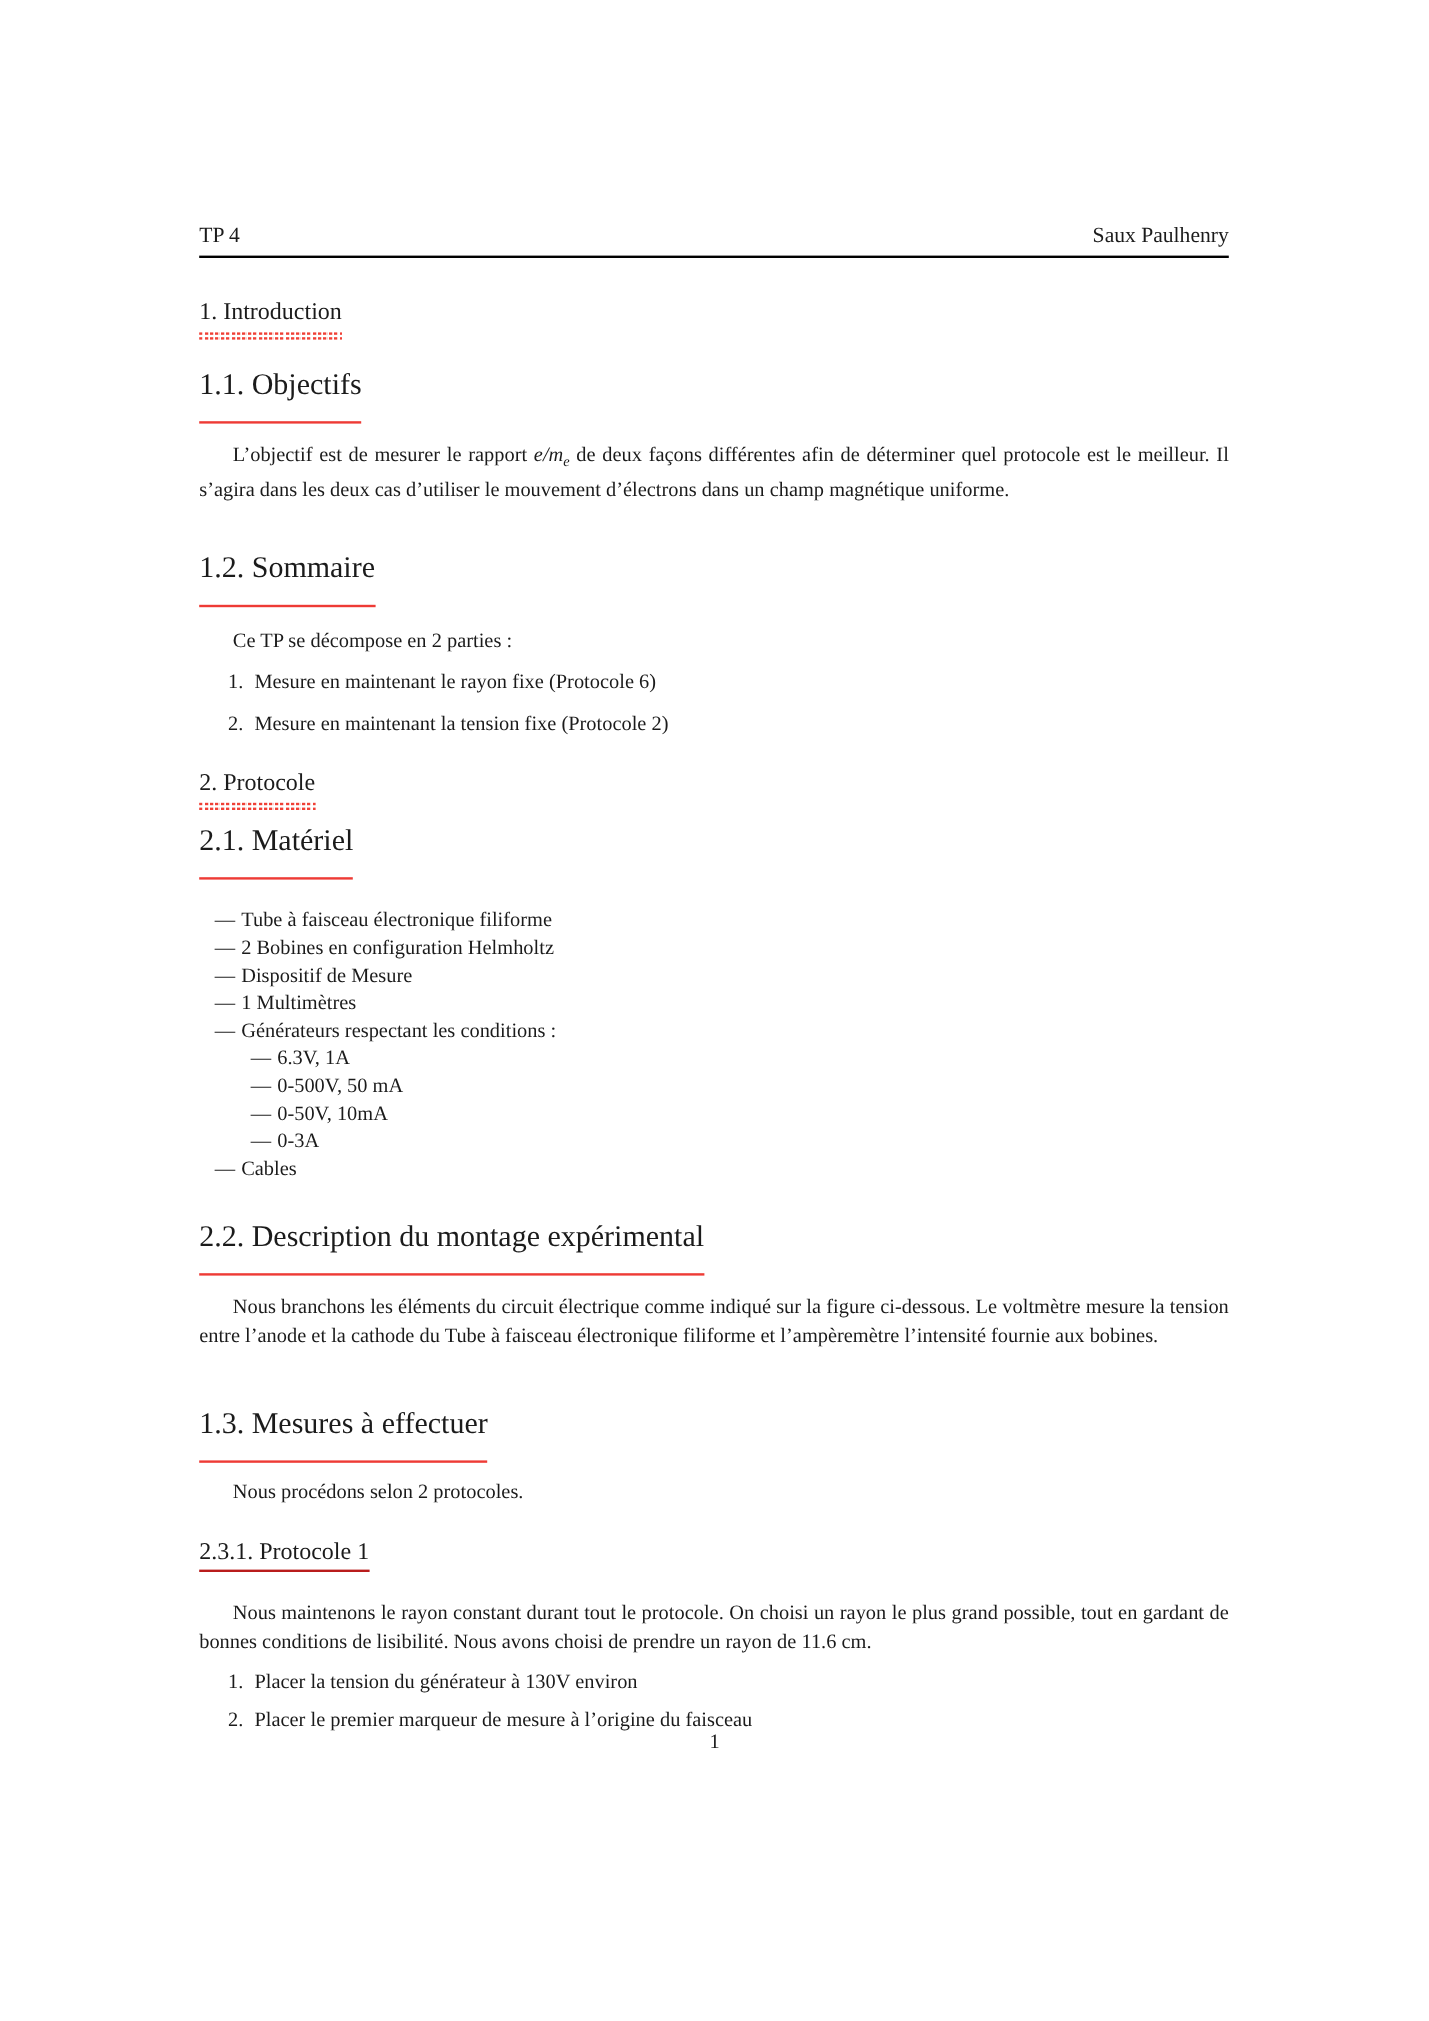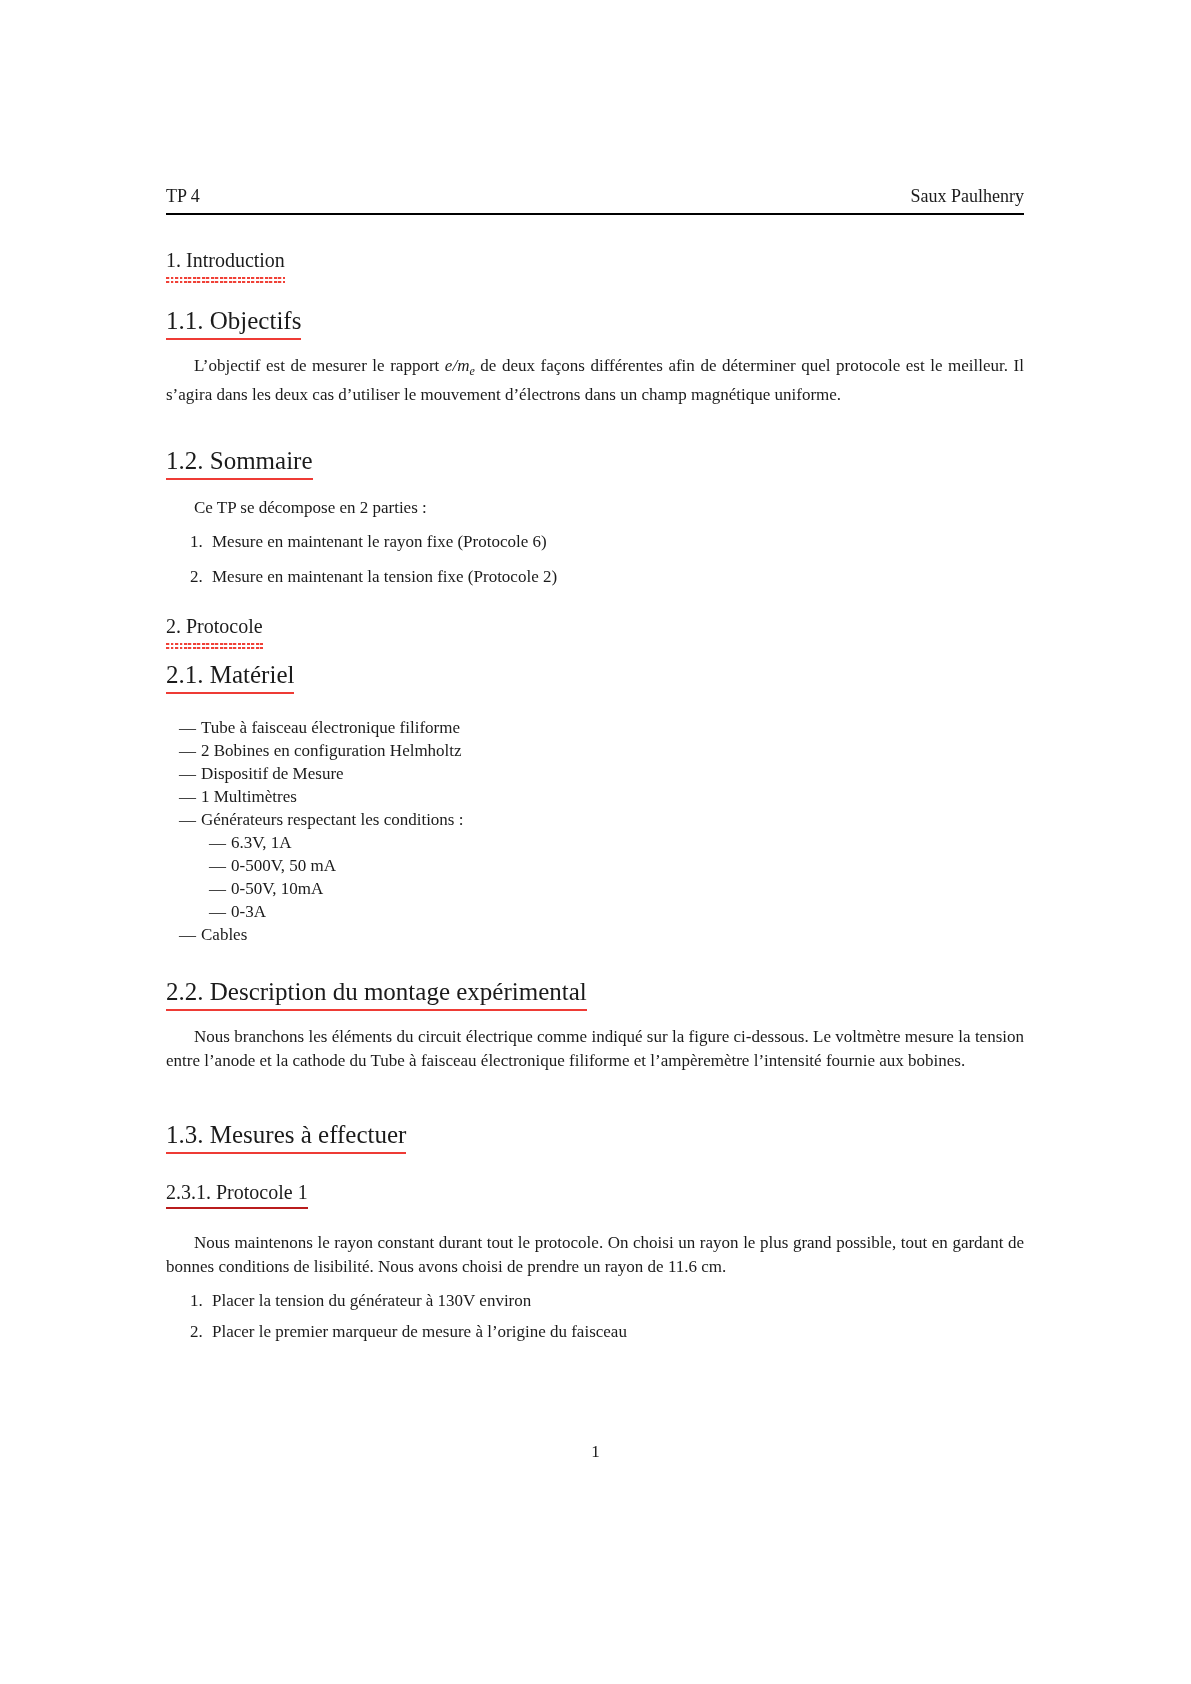--- a/index.html
+++ b/index.html
@@ -31,21 +31,21 @@
   }
   .runhead-rule {
     margin-top: 6px;
     height: 0;
     border-bottom: 2.5px solid #000000;
   }
 
   
   .h-sec, .h-sub, .h-subsub { font-weight: normal; margin: 0; width: fit-content; }
   .h-sec   { font-size: 20px; line-height: 30px; }
-  .h-sub   { font-size: 25px; line-height: 28px; border-bottom: 2px solid #ee3b35; padding-bottom: 3px; }
+  .h-sub   { font-size: 25px; line-height: 28px; border-bottom: 2px solid #ee3b35; padding-bottom: 16px; }
   .h-subsub{ font-size: 20px; line-height: 24px; border-bottom: 2px solid #b91c1c; padding-bottom: 3px; }
 
   
   .h-sec-wrap { width: fit-content; }
   .rule-dd {
     margin-top: 2px;
     height: 6px;
     background-image:
       repeating-linear-gradient(to right, #f04036 0 2.5px, rgba(240,64,54,0.25) 2.5px 3.5px, transparent 3.5px 4.5px),
       repeating-linear-gradient(to right, #f04036 0 2.5px, rgba(240,64,54,0.25) 2.5px 3.5px, transparent 3.5px 4.5px);
@@ -181,20 +181,21 @@
       <div class="dash-item">
         <span class="dash">—</span>
         <span>Cables</span>
       </div>
     </div>
 
     <h2 class="h-sub mt-32">2.2. Description du montage expérimental</h2>
     <p class="para mt-14">Nous branchons les éléments du circuit électrique comme indiqué sur la figure ci-dessous. Le voltmètre mesure la tension entre l’anode et la cathode du Tube à faisceau électronique filiforme et l’ampèremètre l’intensité fournie aux bobines.</p>
 
     <h2 class="h-sub mt-48">1.3. Mesures à effectuer</h2>
+    <p class="para mt-12">Nous procédons selon 2 protocoles.</p>
 
     <h3 class="h-subsub mt-26">2.3.1. Protocole 1</h3>
     <p class="para mt-22">Nous maintenons le rayon constant durant tout le protocole. On choisi un rayon le plus grand possible, tout en gardant de bonnes conditions de lisibilité. Nous avons choisi de prendre un rayon de 11.6 cm.</p>
     <div class="enum-item mt-10">
       <span class="enum-num">1.</span>
       <span>Placer la tension du générateur à 130V environ</span>
     </div>
     <div class="enum-item mt-7">
       <span class="enum-num">2.</span>
       <span>Placer le premier marqueur de mesure à l’origine du faisceau</span>

